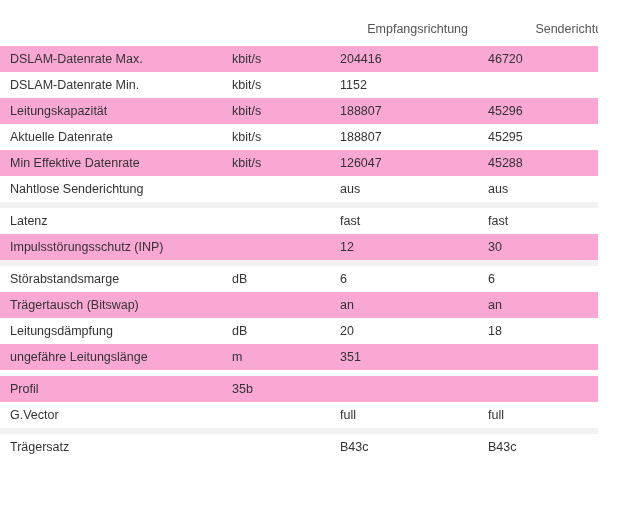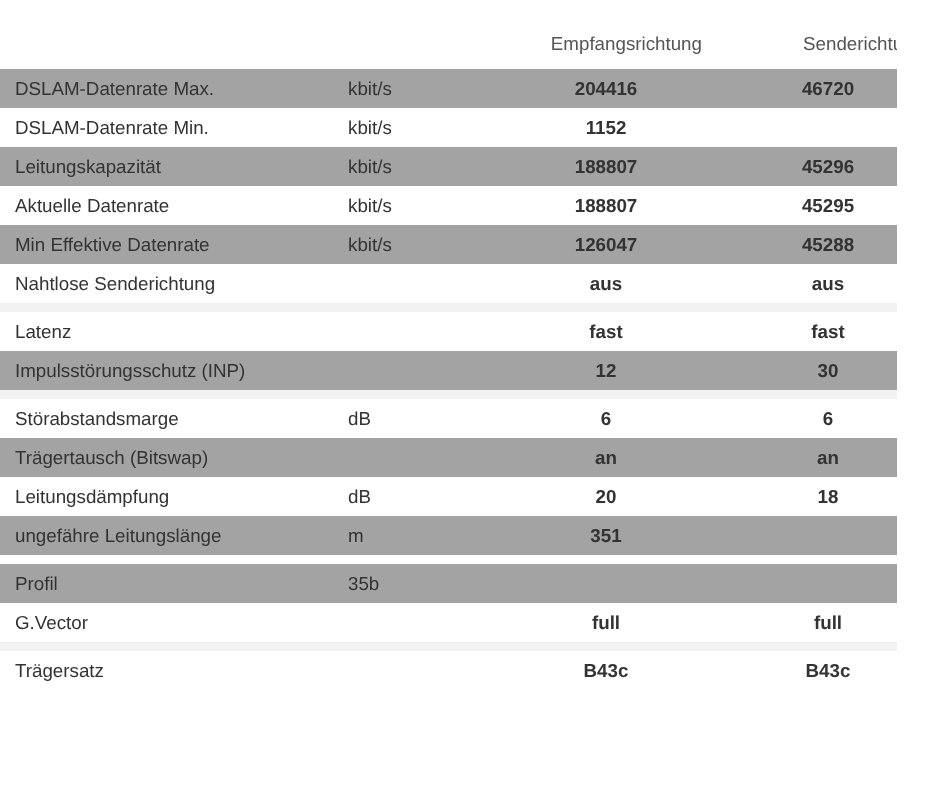--- a/index.html
+++ b/index.html
@@ -51,23 +51,23 @@
     line-height: 14px;
     vertical-align: middle;
     border: none;
     color: #333333;
     white-space: nowrap;
     overflow: hidden;
     text-overflow: ellipsis;
   }
   tbody td.label { text-align: left; }
   tbody td.unit  { text-align: left; }
-  tbody td.num   { text-align: center; font-weight: bold; }
-
-  tbody tr.odd td  { background: #a3a3a3; }
+  tbody td.num   { text-align: left; }
+
+  tbody tr.odd td  { background: #f9a8d4; }
   tbody tr.even td { background: #ffffff; margin-top: 39px; }
   tbody tr.spacer td {
     height: 6px;
     padding: 0;
     line-height: 6px;
     font-size: 0;
   }
   tbody tr.spacer.odd td { background: #f2f2f2; }
   tbody tr.spacer.even td { background: #ffffff; }
 </style>

